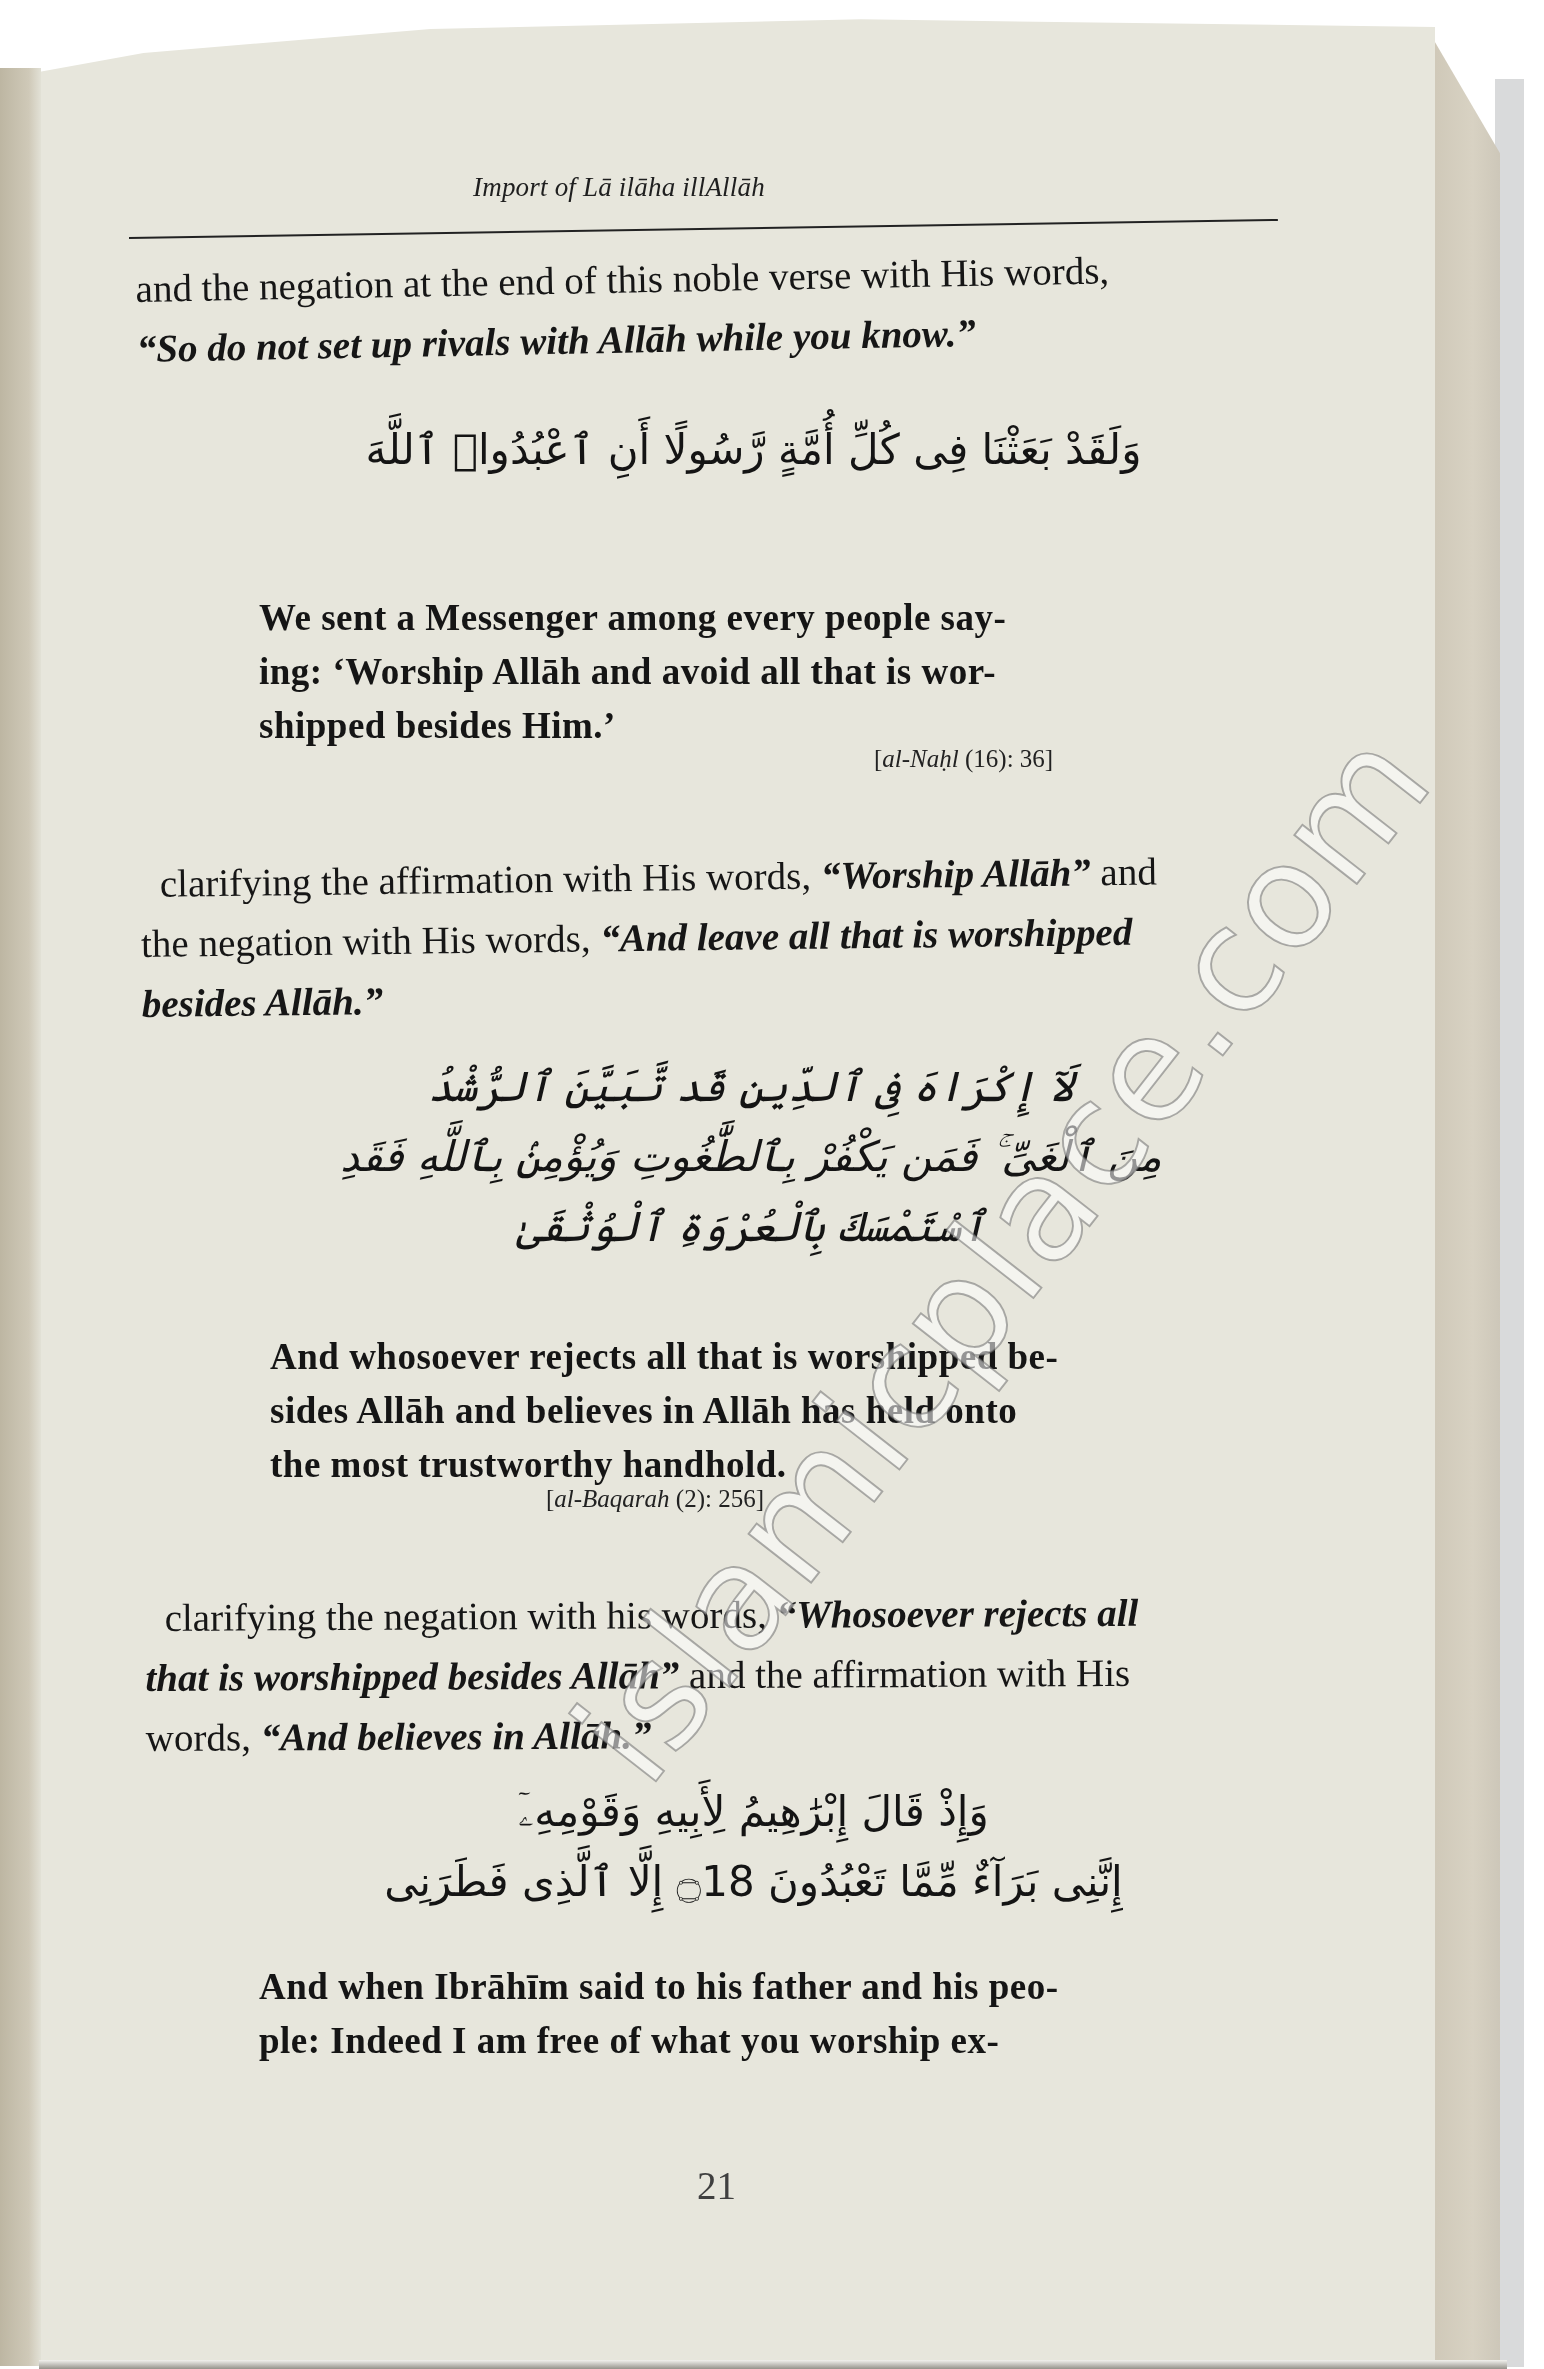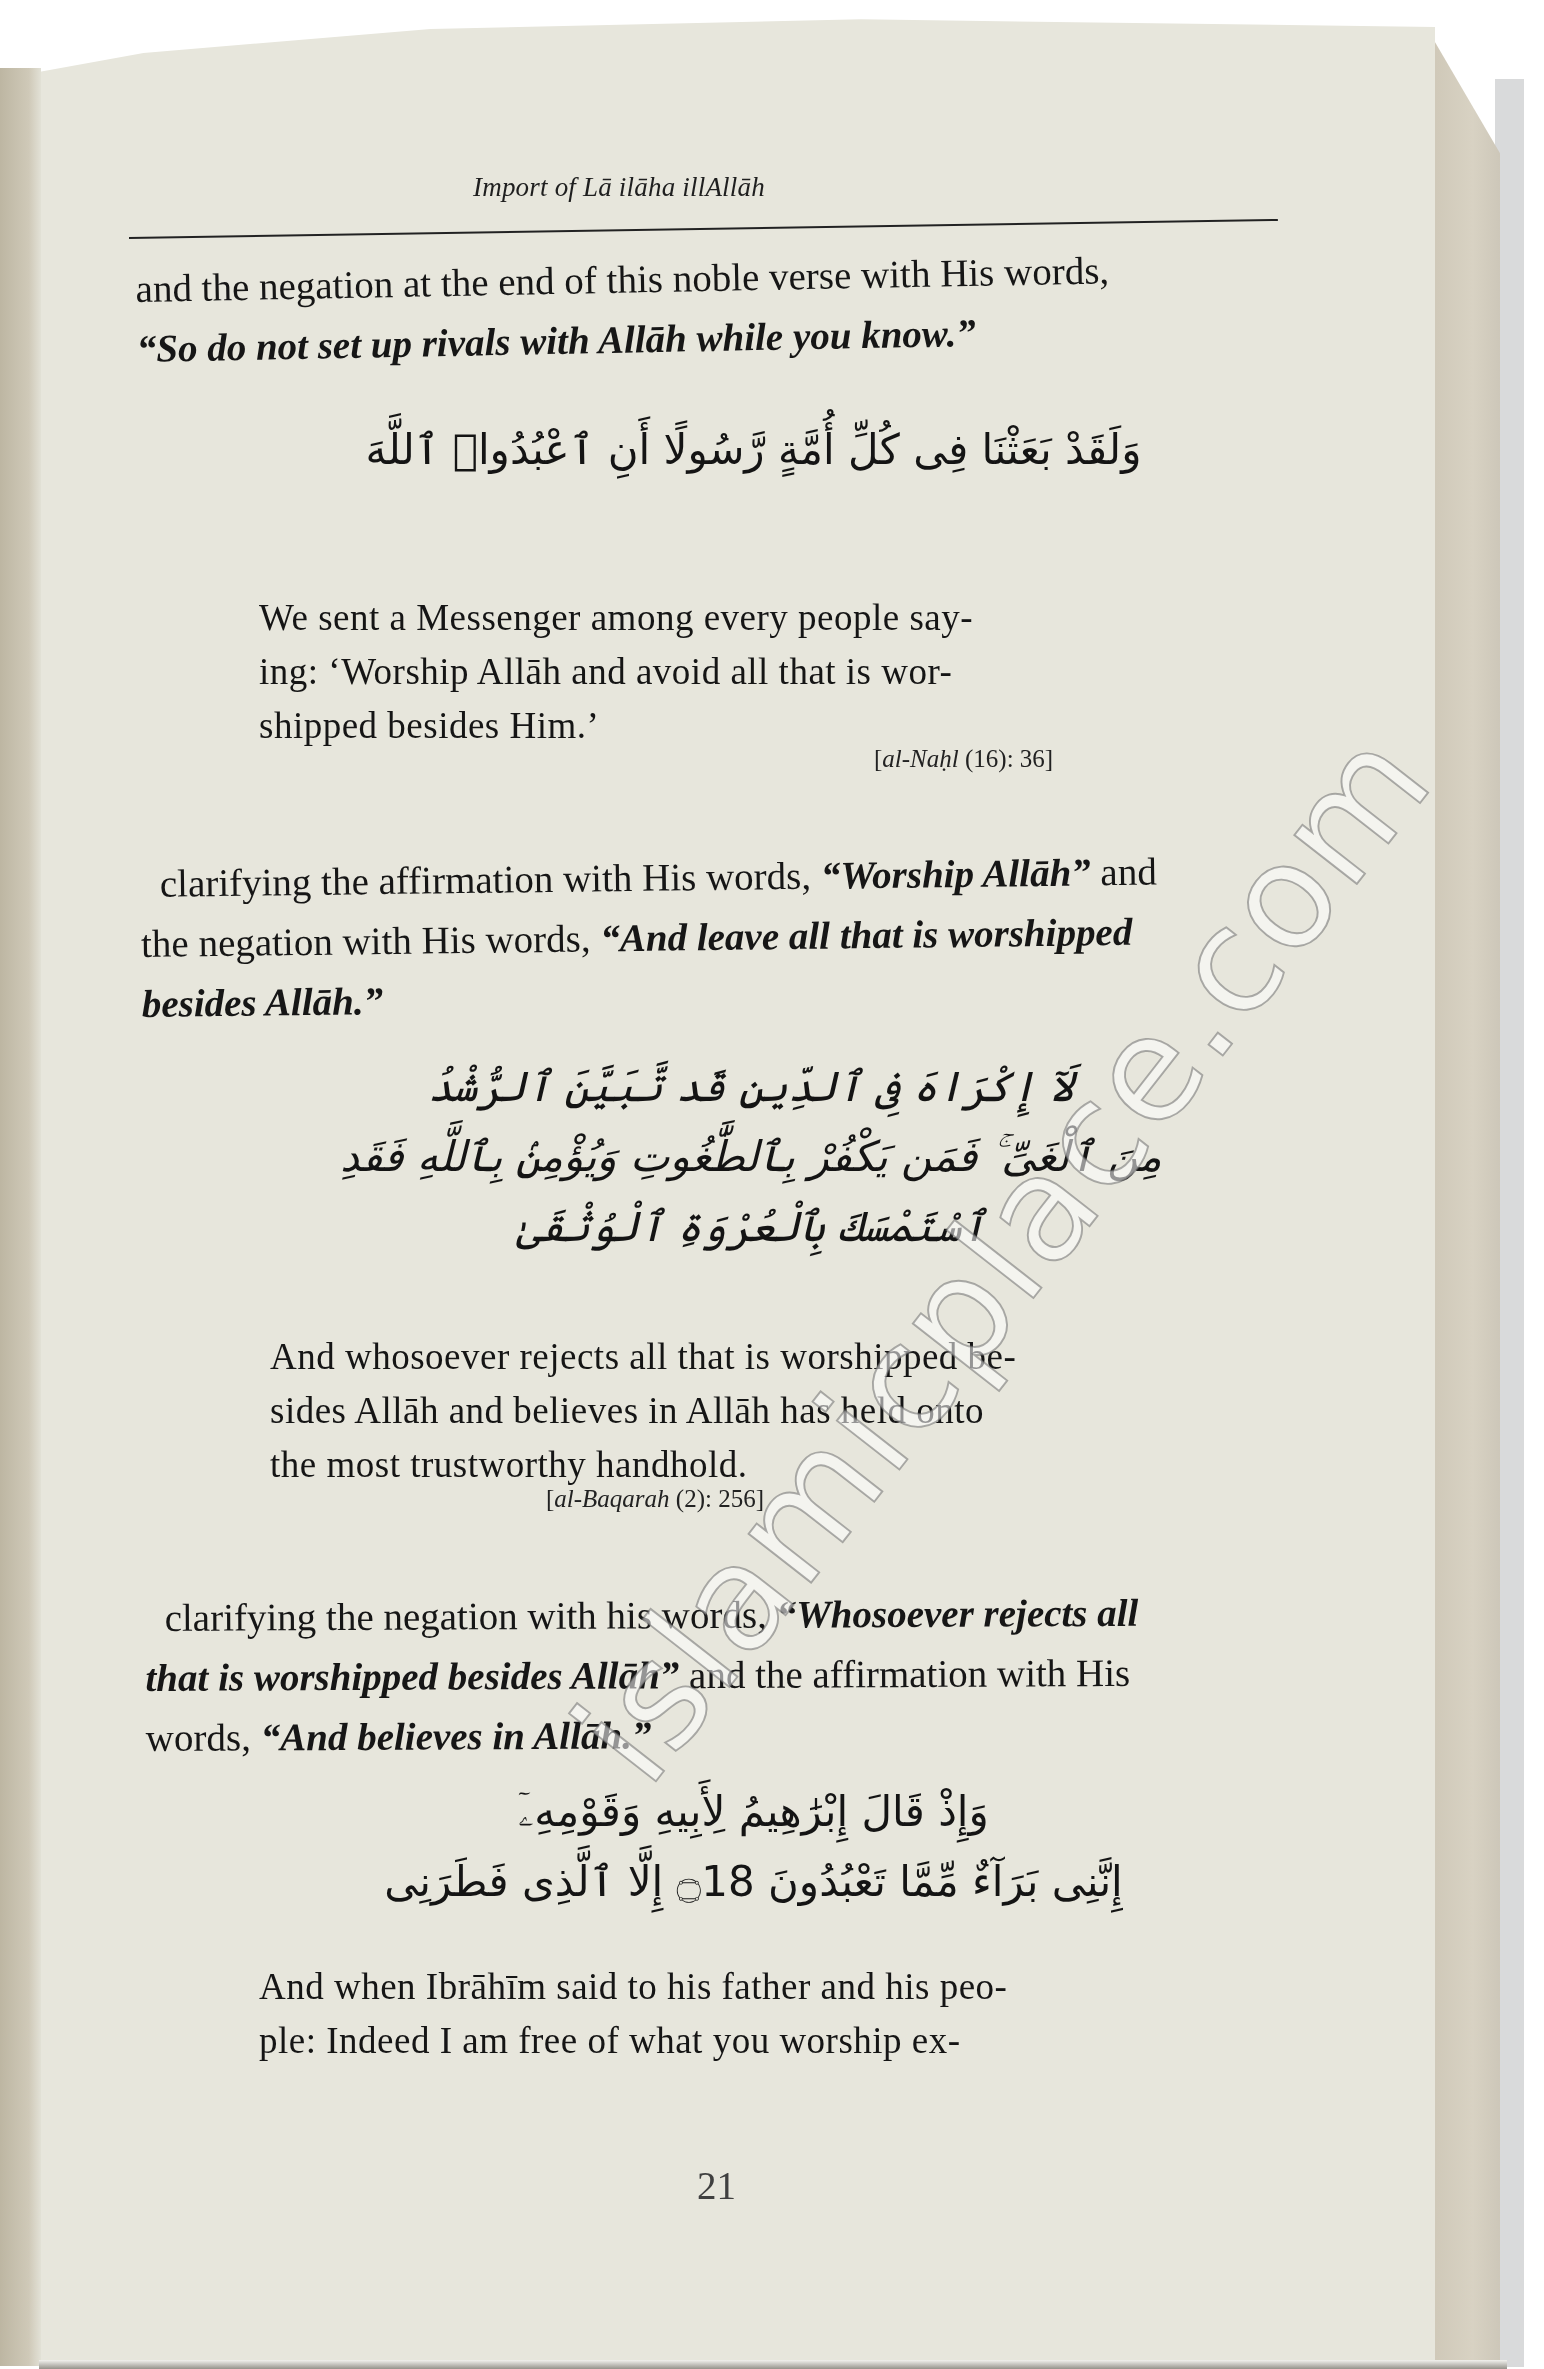--- a/index.html
+++ b/index.html
@@ -44,21 +44,21 @@
     .body-text {
       position: absolute;
       font-family: "Liberation Serif", serif;
       font-size: 39px; line-height: 60px; color: #161616;
       transform-origin: left top;
     }
     .body-text .q { font-weight: bold; font-style: italic; }
     .quote-block {
       position: absolute;
       font-family: "Liberation Serif", serif;
-      font-weight: normal; font-size: 37px; line-height: 54px; color: #151515;
+      font-weight: bold; font-size: 37px; line-height: 54px; color: #151515;
       letter-spacing: 0.5px;
     }
     .citation {
       position: absolute;
       font-family: "Liberation Serif", serif;
       font-size: 25px; color: #222;
     }
     .citation i { font-style: italic; }
     .arabic {
       position: absolute;

